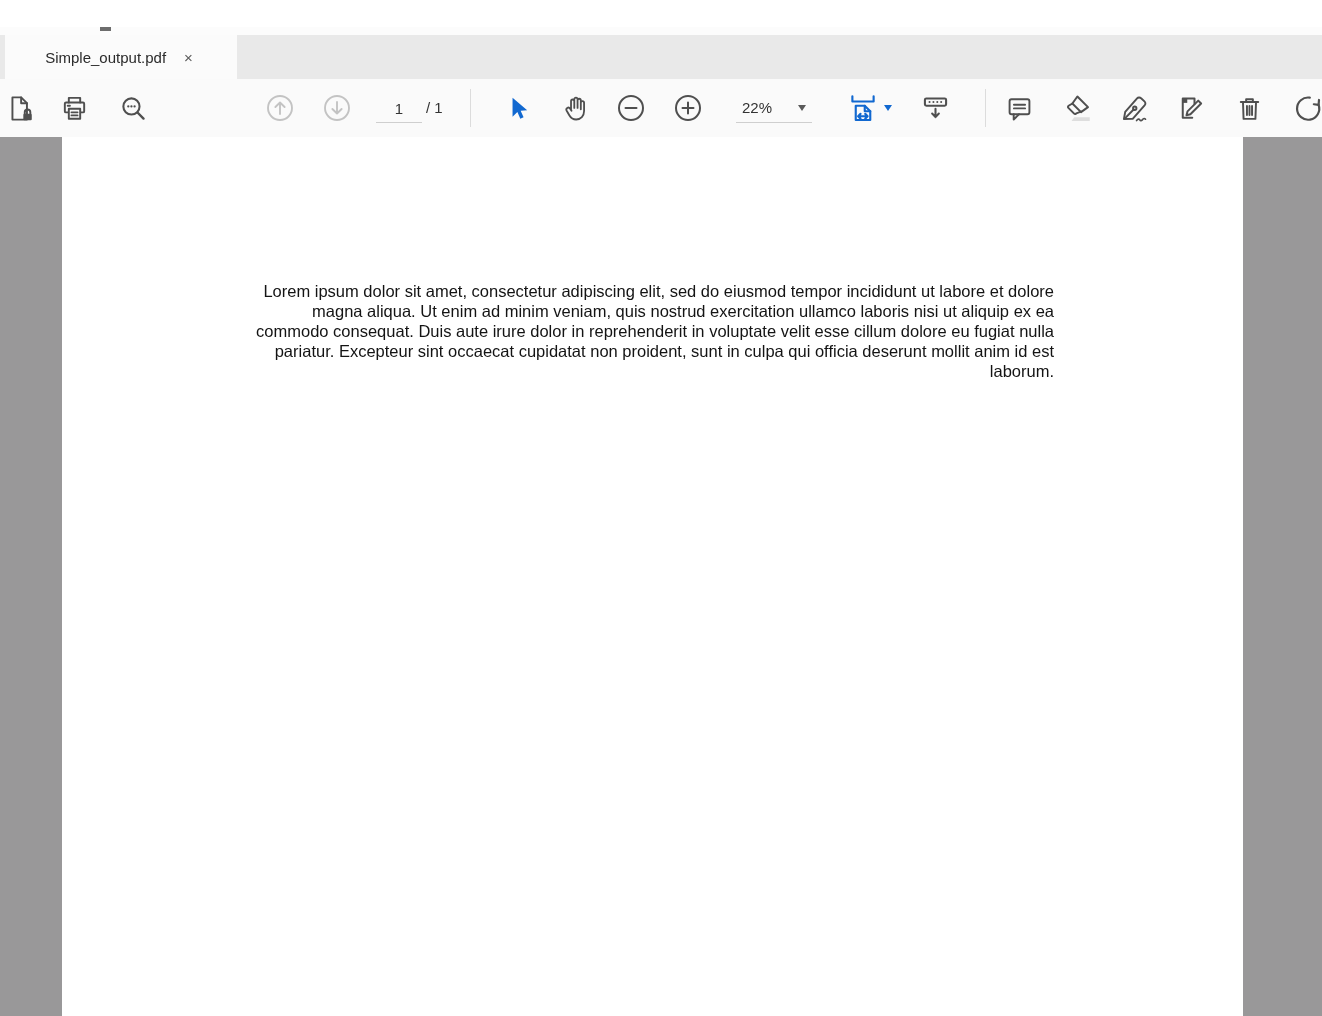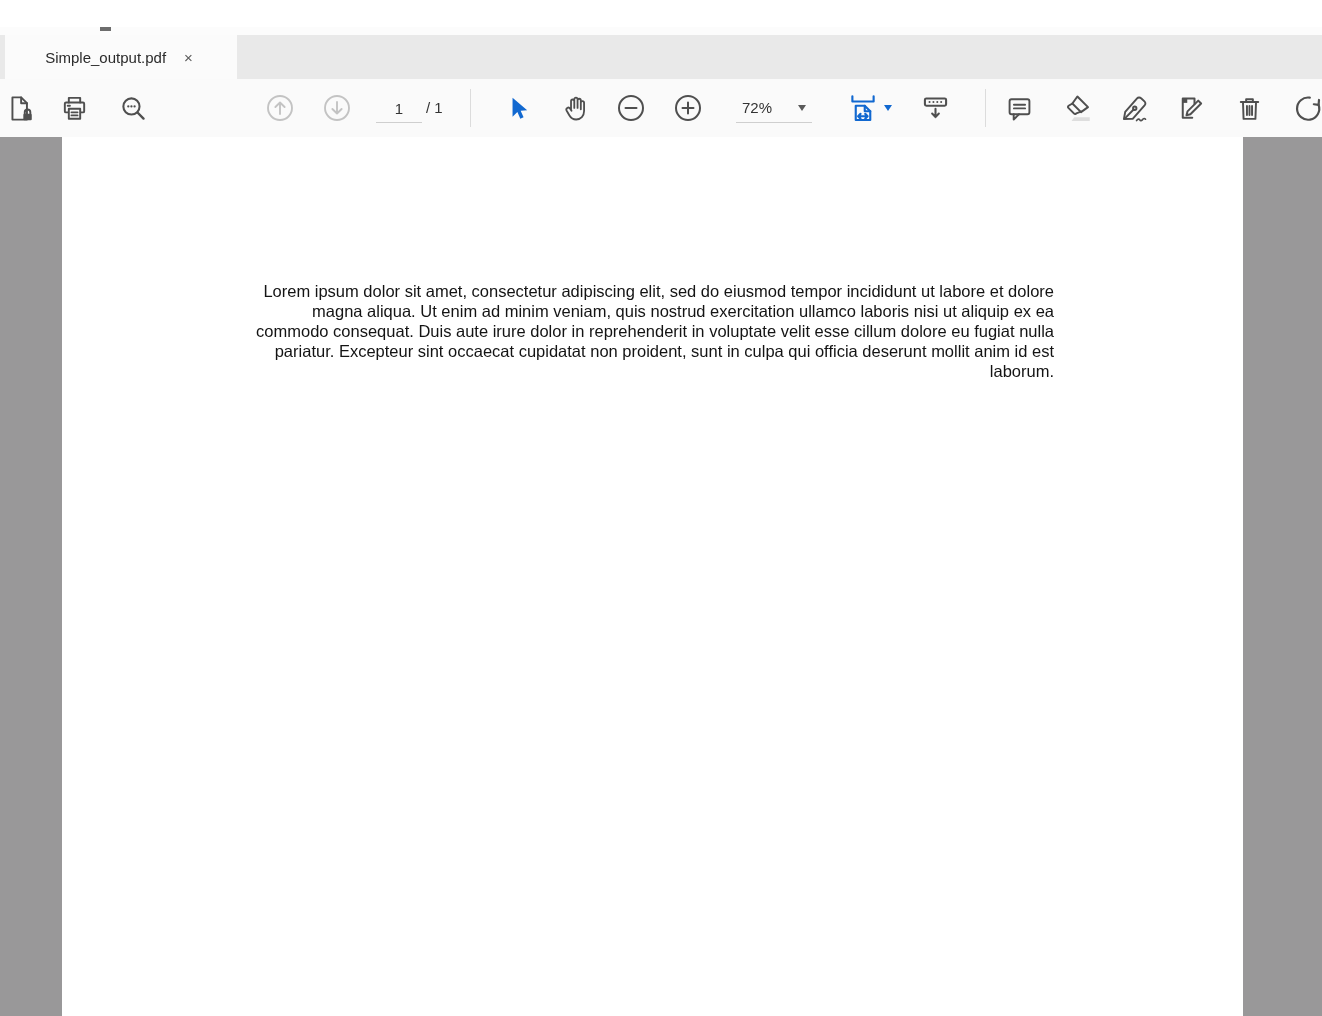--- a/index.html
+++ b/index.html
@@ -175,21 +175,21 @@
     <button class="tbtn" data-name="zoom-in-button">
       <span data-name="plus-circle-icon">
         <svg width="30" height="30" viewBox="0 0 24 24" fill="none" stroke="#4f4f4f" stroke-width="1.6" stroke-linecap="round">
           <circle cx="12" cy="12" r="9.6"></circle>
           <path d="M7.6 12h8.8M12 7.6v8.8"></path>
         </svg>
       </span>
     </button>
 
     <button class="zoom-select" data-name="zoom-level-select">
-      <span class="zoom-level" data-name="zoom-level-value">72%</span>
+      <span class="zoom-level" data-name="zoom-level-value">22%</span>
       <span class="caret zoom-caret" data-name="chevron-down-icon"></span>
       <span class="zoom-underline" data-name="zoom-underline"></span>
     </button>
 
     <button class="fit-btn" data-name="fit-width-button">
       <span data-name="fit-width-page-icon">
         <svg width="30" height="30" viewBox="0 0 24 24" fill="none" stroke="#1168d0" stroke-width="1.7" stroke-linecap="round" stroke-linejoin="round">
           <path d="M3.5 2.6v4.2h17V2.6"></path>
           <path d="M6.2 10.2h7.2l4.4 4.4v7H6.2z"></path>
           <path d="M13.4 10.2v4.4h4.4"></path>

